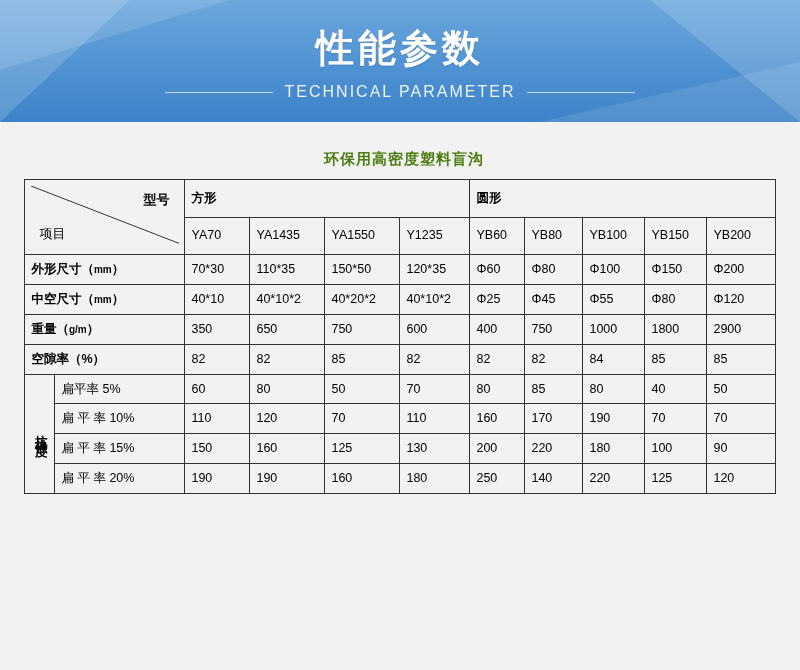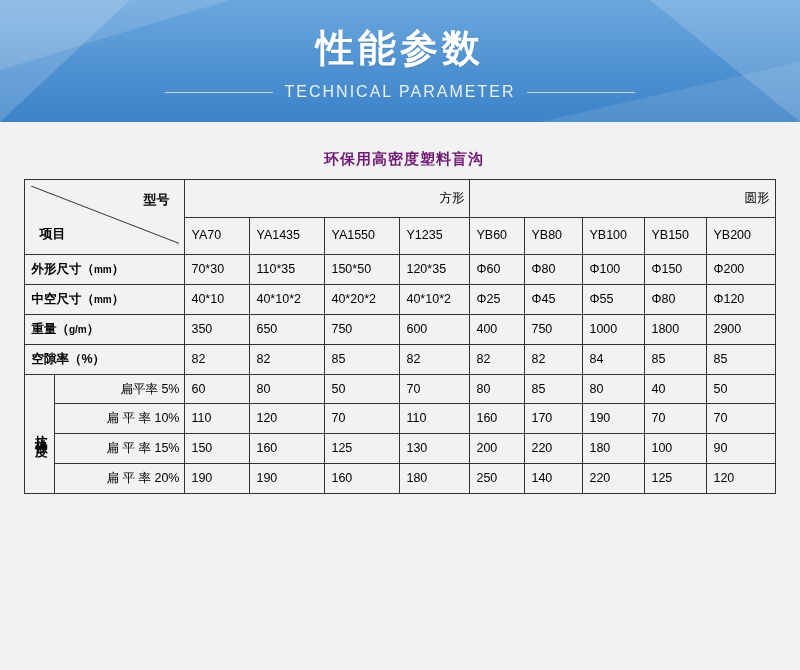--- a/index.html
+++ b/index.html
@@ -98,21 +98,21 @@
 
   
   .content {
     position: relative;
     padding: 0;
   }
   .table-title {
     text-align: center;
     font-size: 15px;
     font-weight: bold;
-    color: #701a75;
+    color: #4d7c0f;
     margin: 28px 0 10px 0;
     letter-spacing: 1px;
     padding-left: 8px;
   }
   table.spec {
     border-collapse: collapse;
     margin: 0 auto;
     width: 750px;
     background: transparent;
     table-layout: fixed;
@@ -127,21 +127,20 @@
     word-break: break-all;
   }
   td.rowhead {
     font-weight: bold;
     font-size: 13px;
     padding-left: 8px;
   }
   td.sub-rowhead {
     font-size: 12.5px;
     padding-left: 8px;
-    text-align: right;
   }
   td.corner {
     position: relative;
     height: 62px;
     padding: 0;
   }
   .corner-inner {
     position: relative;
     width: 100%;
     height: 100%;
@@ -161,27 +160,26 @@
     right: 10px;
     top: 5px;
     font-size: 13px;
     font-weight: bold;
   }
   .corner-item {
     position: absolute;
     left: 8px;
     bottom: 5px;
     font-size: 13px;
-    font-weight: bold;
+    font-weight: normal;
   }
   .group-head {
     font-size: 13px;
-    font-weight: normal;
+    font-weight: bold;
     padding-left: 8px;
-    text-align: right;
   }
   .vertical-head {
     font-weight: bold;
     font-size: 13px;
     text-align: center;
     letter-spacing: 2px;
     padding: 4px 2px;
     width: 26px;
   }
   .vert-text {

